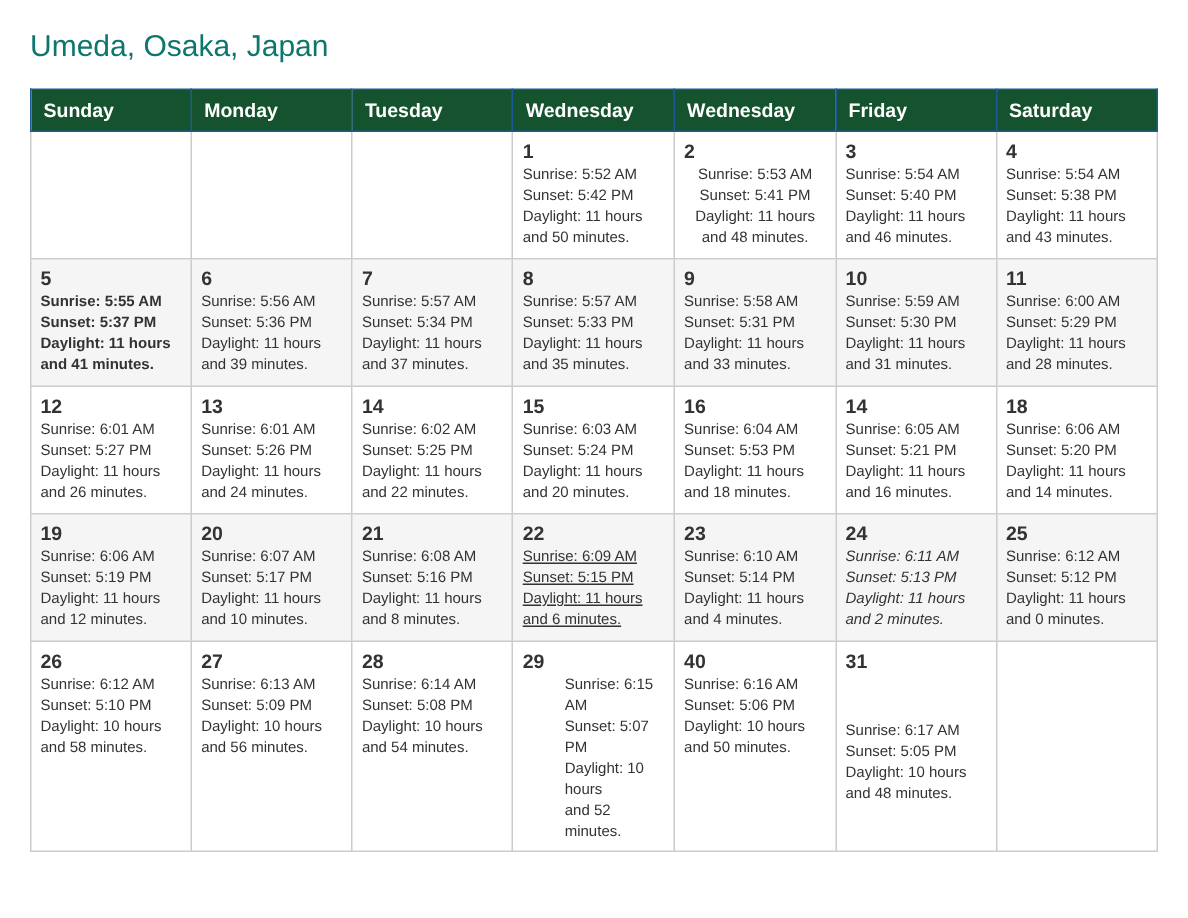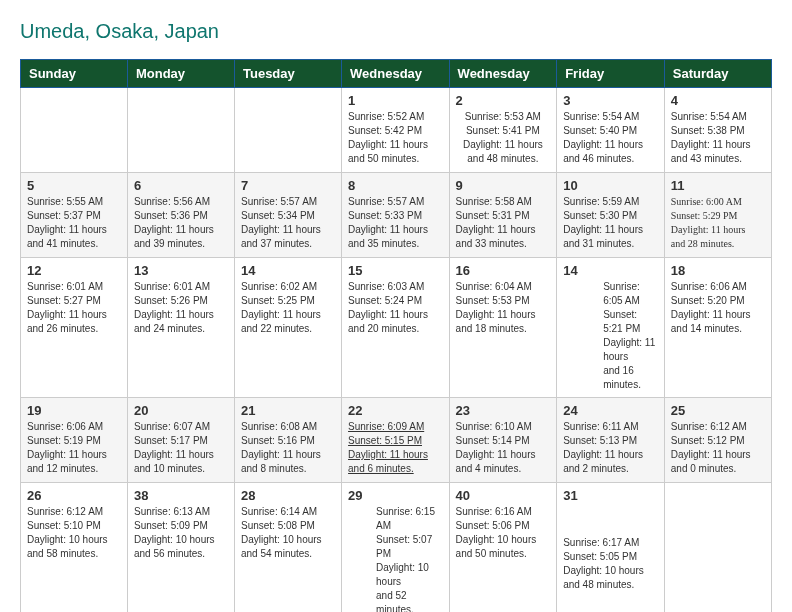--- a/index.html
+++ b/index.html
@@ -142,21 +142,21 @@
           <span class="day-number">4</span>
           <div class="day-info" style="white-space: pre-line;">Sunrise: 5:54 AM
 Sunset: 5:38 PM
 Daylight: 11 hours
 and 43 minutes.</div>
         </td>
       </tr>
       <tr class="week-row">
         <td>
           <span class="day-number">5</span>
-          <div class="day-info" style="white-space: pre-line;">Sunrise: 5:55 AM
+          <div class="day-info" style="white-space: pre-line; font-weight: bold;">Sunrise: 5:55 AM
 Sunset: 5:37 PM
 Daylight: 11 hours
 and 41 minutes.</div>
         </td>
         <td>
           <span class="day-number">6</span>
           <div class="day-info" style="white-space: pre-line;">Sunrise: 5:56 AM
 Sunset: 5:36 PM
 Daylight: 11 hours
 and 39 minutes.</div>
@@ -184,21 +184,21 @@
         </td>
         <td>
           <span class="day-number">10</span>
           <div class="day-info" style="white-space: pre-line;">Sunrise: 5:59 AM
 Sunset: 5:30 PM
 Daylight: 11 hours
 and 31 minutes.</div>
         </td>
         <td>
           <span class="day-number">11</span>
-          <div class="day-info" style="white-space: pre-line; font-family: Liberation Serif, serif;">Sunrise: 6:00 AM
+          <div class="day-info" style="white-space: pre-line;">Sunrise: 6:00 AM
 Sunset: 5:29 PM
 Daylight: 11 hours
 and 28 minutes.</div>
         </td>
       </tr>
       <tr class="week-row">
         <td>
           <span class="day-number">12</span>
           <div class="day-info" style="white-space: pre-line;">Sunrise: 6:01 AM
 Sunset: 5:27 PM
@@ -228,21 +228,21 @@
         </td>
         <td>
           <span class="day-number">16</span>
           <div class="day-info" style="white-space: pre-line;">Sunrise: 6:04 AM
 Sunset: 5:53 PM
 Daylight: 11 hours
 and 18 minutes.</div>
         </td>
         <td>
           <span class="day-number">14</span>
-          <div class="day-info" style="white-space: pre-line; margin-left: 40px;">Sunrise: 6:05 AM
+          <div class="day-info" style="white-space: pre-line;">Sunrise: 6:05 AM
 Sunset: 5:21 PM
 Daylight: 11 hours
 and 16 minutes.</div>
         </td>
         <td>
           <span class="day-number">18</span>
           <div class="day-info" style="white-space: pre-line;">Sunrise: 6:06 AM
 Sunset: 5:20 PM
 Daylight: 11 hours
 and 14 minutes.</div>
@@ -279,21 +279,21 @@
         </td>
         <td>
           <span class="day-number">23</span>
           <div class="day-info" style="white-space: pre-line;">Sunrise: 6:10 AM
 Sunset: 5:14 PM
 Daylight: 11 hours
 and 4 minutes.</div>
         </td>
         <td>
           <span class="day-number">24</span>
-          <div class="day-info" style="white-space: pre-line;">Sunrise: 6:11 AM
+          <div class="day-info" style="white-space: pre-line; font-style: italic;">Sunrise: 6:11 AM
 Sunset: 5:13 PM
 Daylight: 11 hours
 and 2 minutes.</div>
         </td>
         <td>
           <span class="day-number">25</span>
           <div class="day-info" style="white-space: pre-line;">Sunrise: 6:12 AM
 Sunset: 5:12 PM
 Daylight: 11 hours
 and 0 minutes.</div>
@@ -301,21 +301,21 @@
       </tr>
       <tr class="week-row">
         <td>
           <span class="day-number">26</span>
           <div class="day-info" style="white-space: pre-line;">Sunrise: 6:12 AM
 Sunset: 5:10 PM
 Daylight: 10 hours
 and 58 minutes.</div>
         </td>
         <td>
-          <span class="day-number">38</span>
+          <span class="day-number">27</span>
           <div class="day-info" style="white-space: pre-line;">Sunrise: 6:13 AM
 Sunset: 5:09 PM
 Daylight: 10 hours
 and 56 minutes.</div>
         </td>
         <td>
           <span class="day-number">28</span>
           <div class="day-info" style="white-space: pre-line;">Sunrise: 6:14 AM
 Sunset: 5:08 PM
 Daylight: 10 hours

